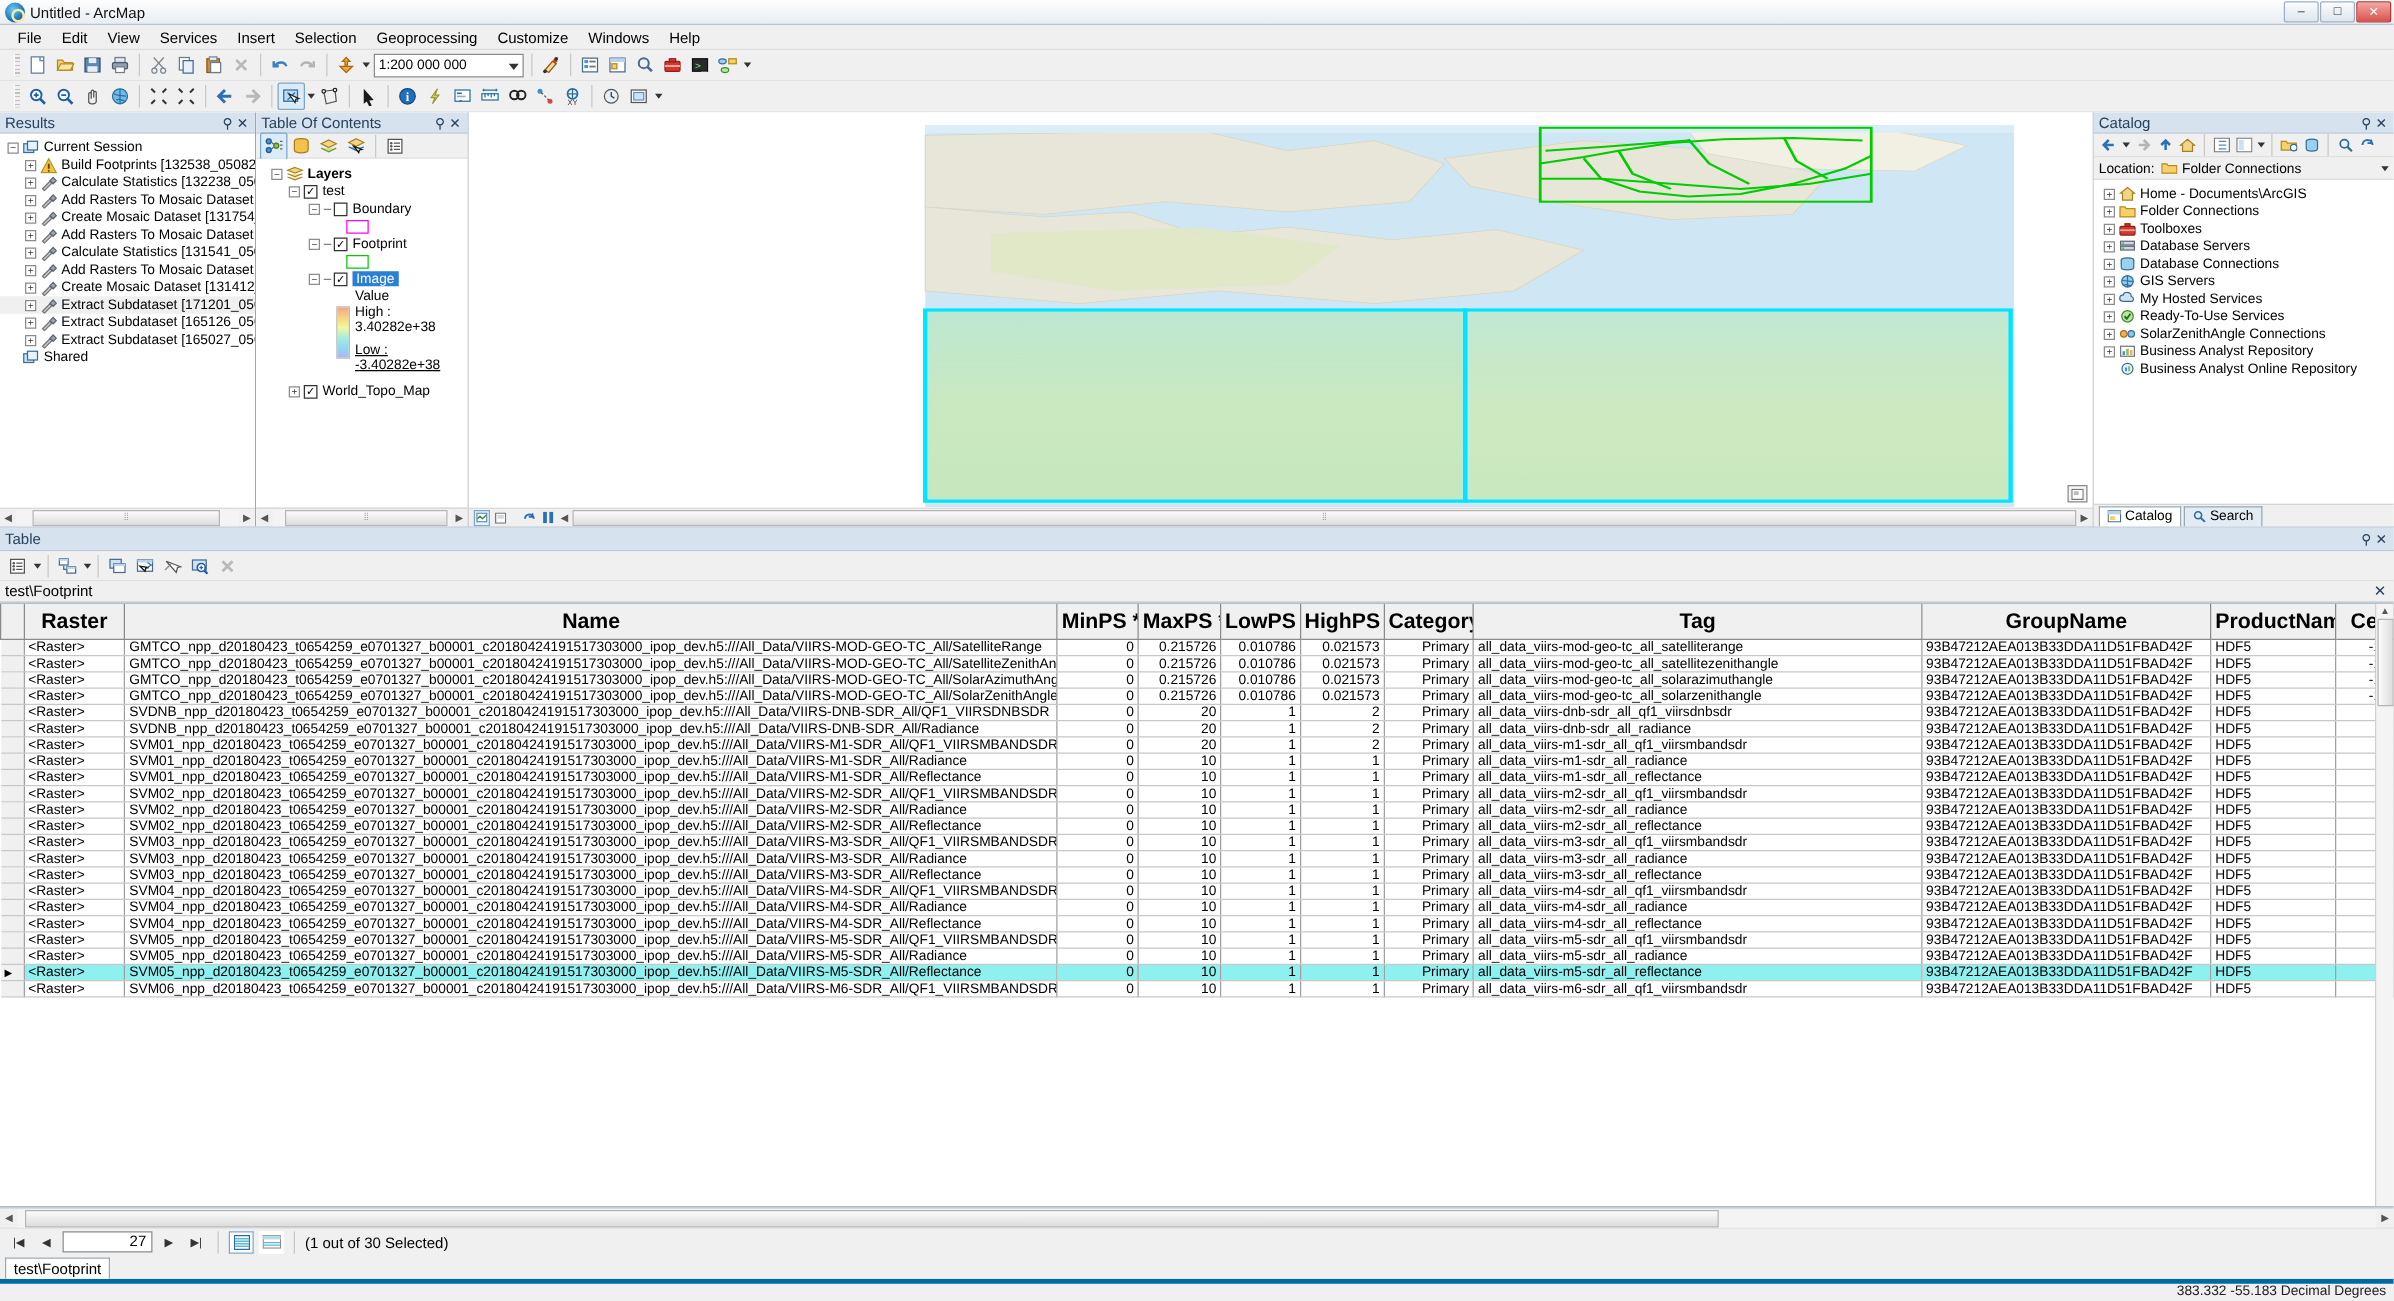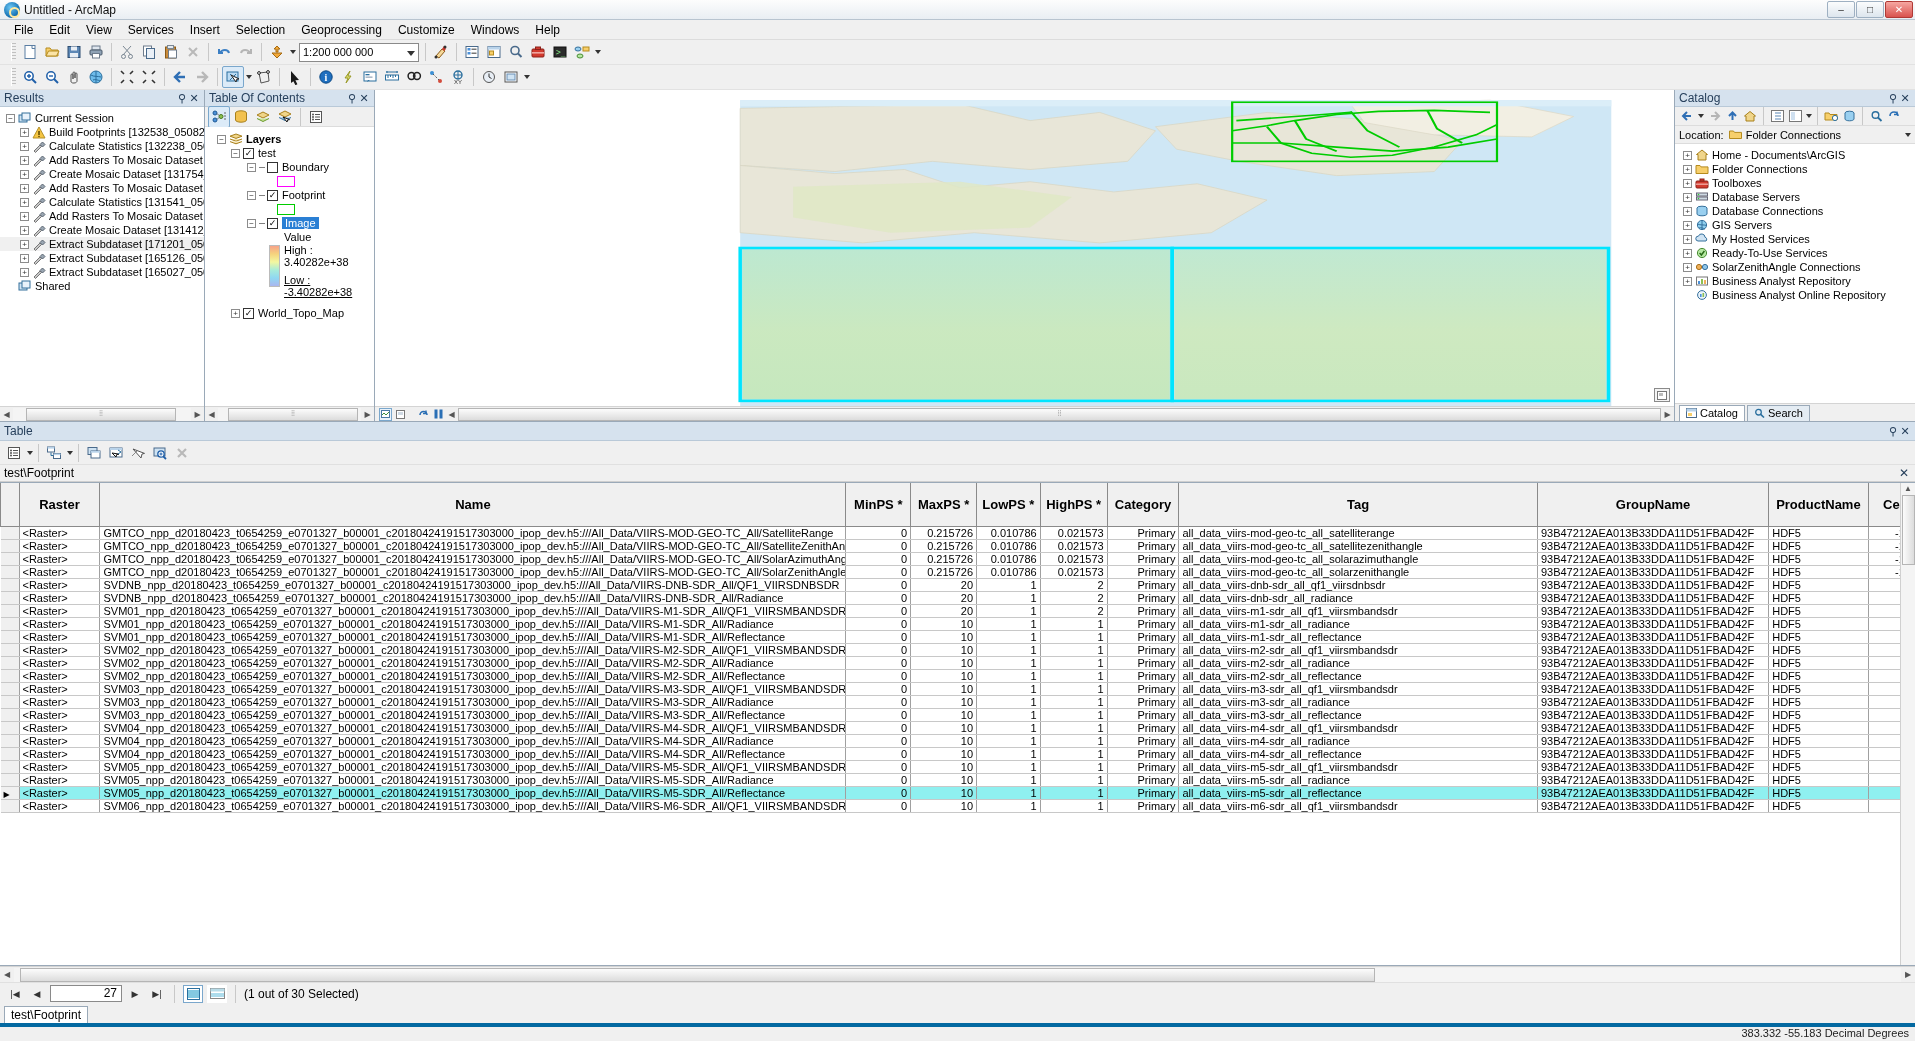--- a/index.html
+++ b/index.html
@@ -101,22 +101,22 @@
      padding:0 6px;font-size:11px;gap:3px;}
   .cattab.inactive{background:#e4ecf3;}
   
   #tablepanel{height:calc(1041px - 20px - 20px - 25px - 25px - 331px - 18px);display:flex;flex-direction:column;background:#f0f0f0;border-top:1px solid #9aa9b8;}
   #tablehdr{height:19px;background:#d6e2ee;border-bottom:1px solid #b9c9d8;display:flex;align-items:center;padding:0 4px;font-size:12px;color:#27405c;}
   #tabletools{height:24px;background:#f0f0f0;display:flex;align-items:center;padding-left:3px;border-bottom:1px solid #e0e0e0;}
   #tabletitle{height:17px;background:#f0f0f0;display:flex;align-items:center;padding-left:4px;font-size:12px;border-bottom:1px solid #cfcfcf;position:relative;}
   #gridwrap{flex:1;overflow:hidden;position:relative;background:#fff;border:1px solid #9aa9b8;border-right:none;border-left:none;}
   table.grid{border-collapse:collapse;table-layout:fixed;font-size:11px;width:1915px;}
   table.grid th{
-    background:#f0f0f0;border:1px solid #8a8a8a;border-top:none;height:17px;font-weight:bold;font-size:13px;
-    color:#000; padding:14px 3px; text-align:center; white-space:nowrap; overflow:hidden;
+    background:#f0f0f0;border:1px solid #8a8a8a;border-top:none;height:17px;font-weight:bold;font-size:17px;
+    color:#000; padding:4px 3px; text-align:center; white-space:nowrap; overflow:hidden;
   }
   table.grid td{
     border-right:1px solid #a0a0a0;border-bottom:1px solid #c8c8c8;height:13px;padding:0 3px;
     white-space:nowrap;overflow:hidden;font-size:11px;color:#000;
   }
   tr.selected td{ background:#8ff0f0; }
   td.num{text-align:right;}
   td.sel{ width:14px;background:#f0f0f0;border-right:1px solid #a0a0a0;padding:0;}
   tr.selected td.sel{background:#f0f0f0;}
   #gridscroll{height:16px;background:#f0f0f0;border-top:1px solid #d4d4d4;display:flex;align-items:center;}

